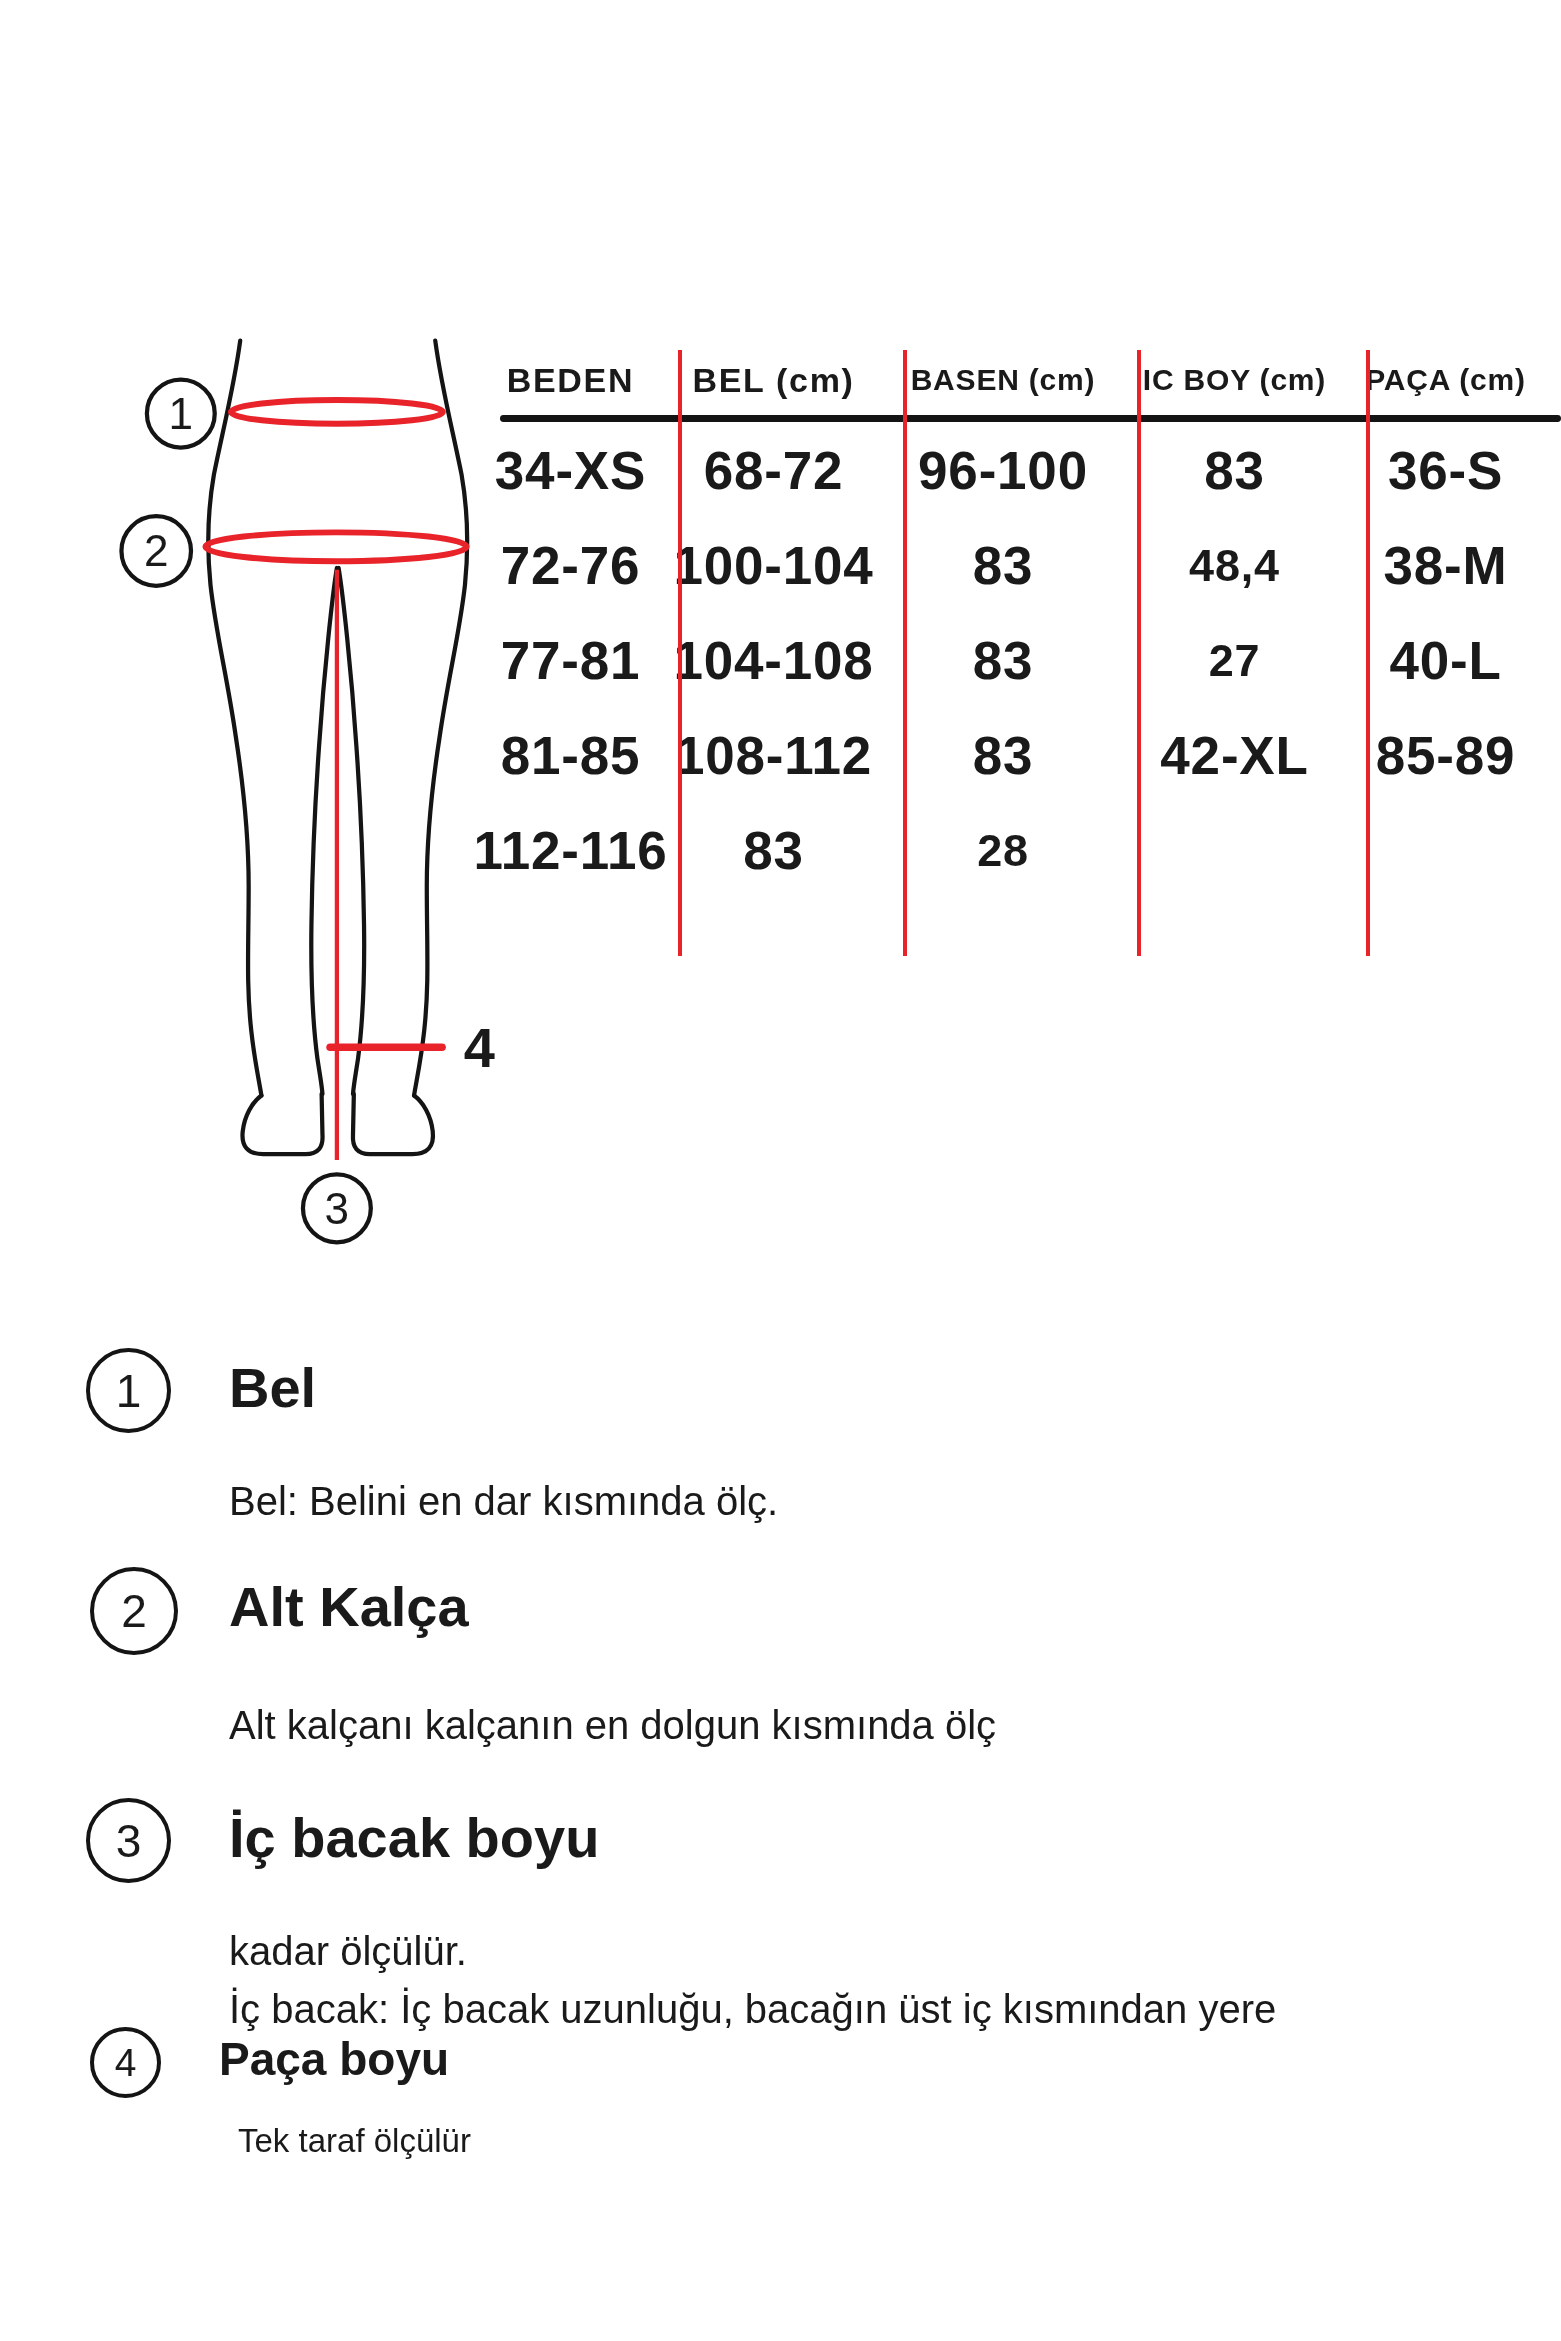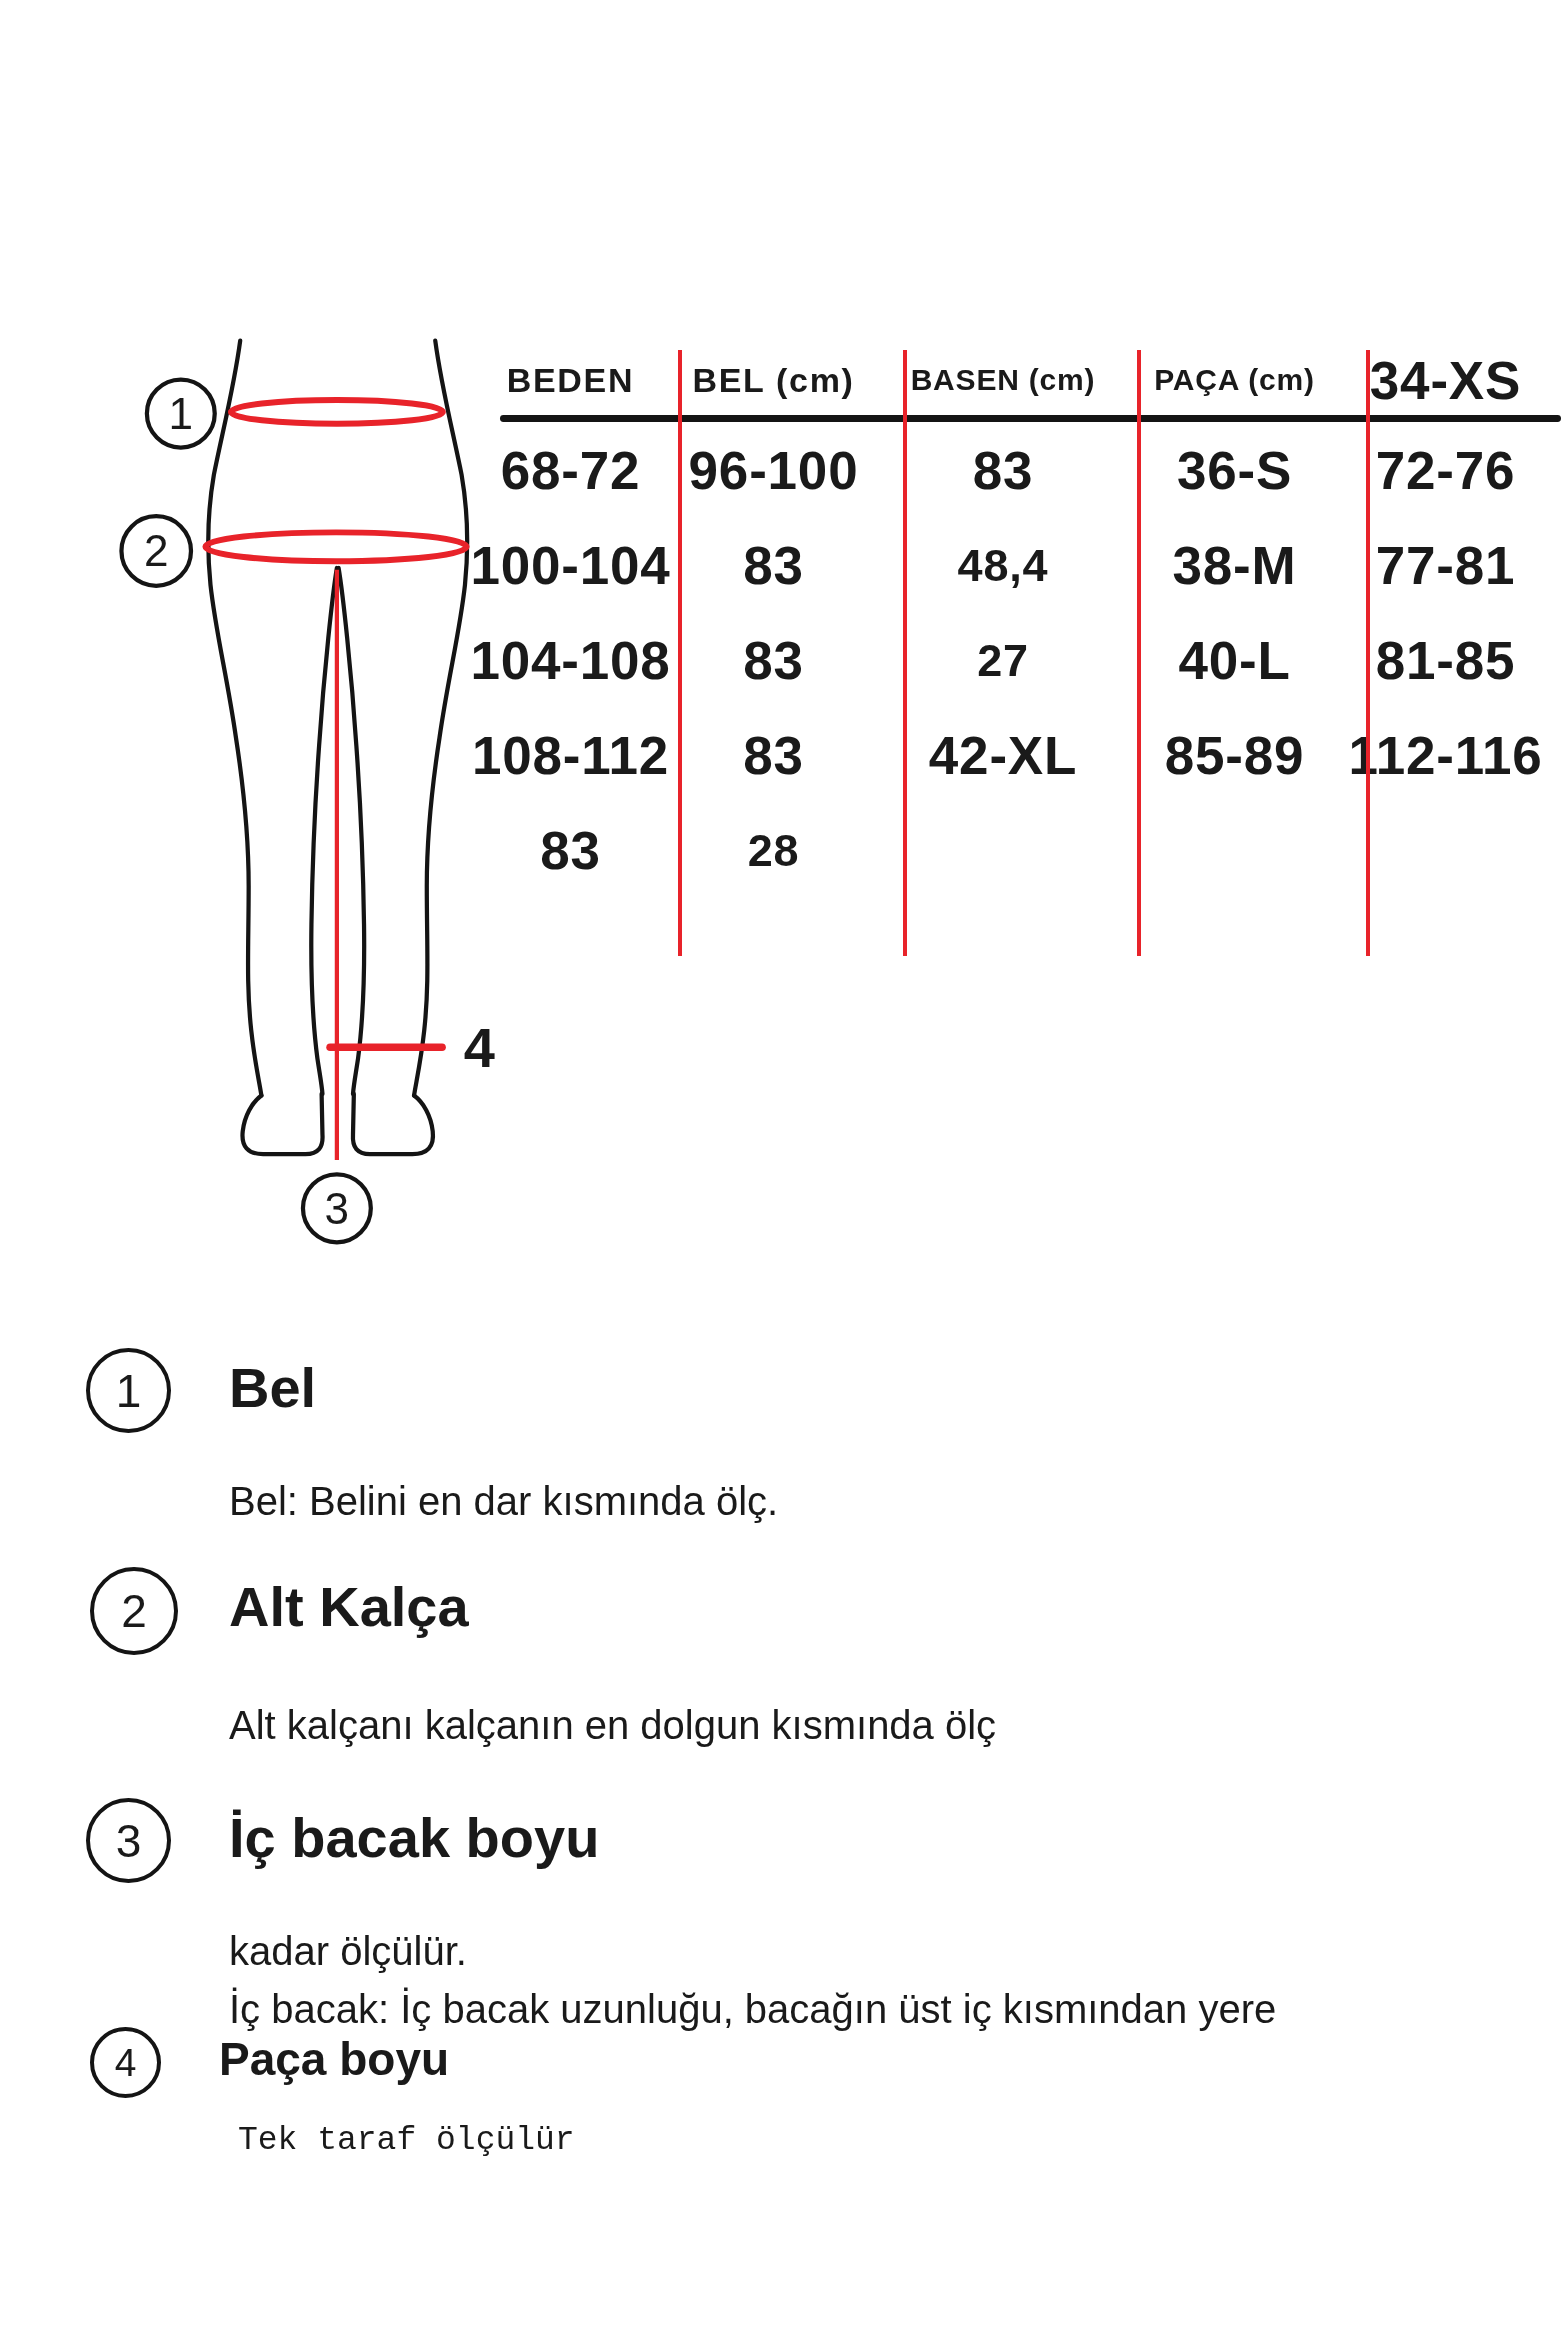--- a/index.html
+++ b/index.html
@@ -55,21 +55,21 @@
   .legend-title{
     position:absolute;left:229px;top:12px;
     font-weight:700;font-size:56px;line-height:1;white-space:nowrap;
   }
   .s4 .legend-title{left:219px;top:8.5px;font-size:46px;font-weight:600;}
   .legend-desc{
     position:absolute;left:229px;top:124px;
     font-weight:500;font-size:40px;line-height:58px;white-space:nowrap;
   }
   .s2 .legend-desc{top:129px;}
-  .s4 .legend-desc{left:238px;top:85px;font-size:33px;font-family:Liberation Mono, monospace;}
+  .s4 .legend-desc{left:238px;top:85px;font-size:33px;}
   .legend-desc span{display:block;}
 </style>
 </head>
 <body>
 
 <div class="canvas">
 
   <svg class="figure-svg" width="509" height="933" viewBox="60 380 600 1100">
     <g fill="none" stroke="#141414" stroke-width="5" stroke-linecap="round">
       <path d="M 283 402 C 276 455, 262 510, 252 560 C 245 600, 243 640, 248 690 C 254 745, 268 800, 278 870 C 288 935, 293 990, 293 1045 C 293 1115, 290 1160, 296 1215 C 300 1252, 306 1278, 308 1292"></path>
@@ -95,20 +95,21 @@
       <circle cx="397" cy="1425" r="40" fill="#ffffff" stroke="#141414" stroke-width="5"></circle>
       <text x="397" y="1443" text-anchor="middle" font-size="52" font-weight="500" fill="#1a1a1a">3</text>
       <text x="565" y="1258" text-anchor="middle" font-size="66" font-weight="700" fill="#1a1a1a">4</text>
     </g>
   </svg>
 
   <div class="size-table">
       <div class="th c0">BEDEN</div>
       <div class="th c1">BEL (cm)</div>
       <div class="th c2">BASEN (cm)</div>
+      <div class="th c3">IC BOY (cm)</div>
       <div class="th c4">PAÇA (cm)</div>
       <div class="td c0">34-XS</div>
       <div class="td c1">68-72</div>
       <div class="td c2">96-100</div>
       <div class="td c3">83</div>
       <div class="td c0">36-S</div>
       <div class="td c1">72-76</div>
       <div class="td c2">100-104</div>
       <div class="td c3">83</div>
       <div class="td c4">48,4</div>

